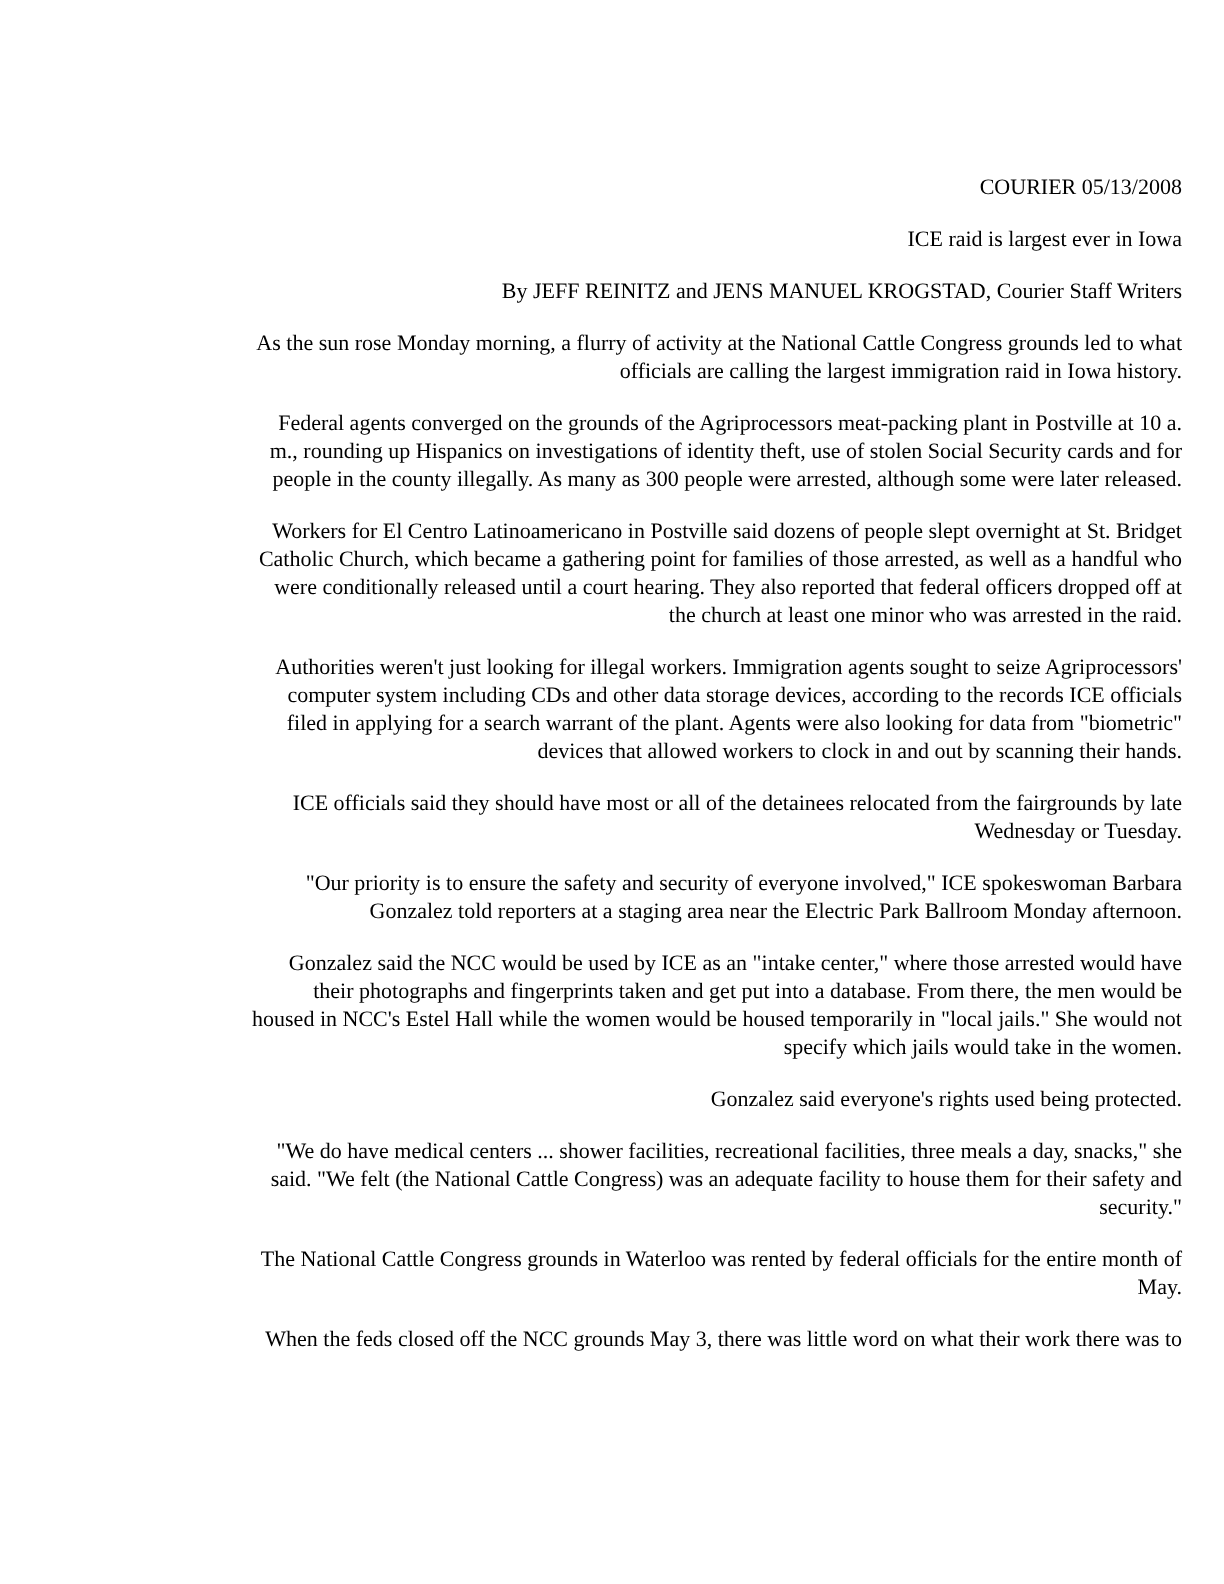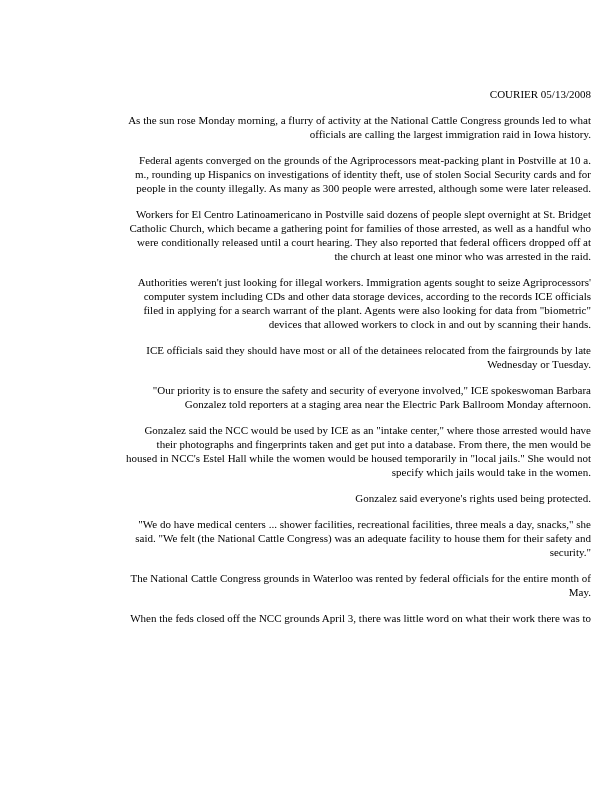--- a/index.html
+++ b/index.html
@@ -30,20 +30,22 @@
     white-space: pre-line;
     text-align: right;
   }
 </style>
 </head>
 <body>
 
 <div class="page">
   <div class="content">
     <p>COURIER 05/13/2008</p>
+    <p>ICE raid is largest ever in Iowa</p>
+    <p>By JEFF REINITZ and JENS MANUEL KROGSTAD, Courier Staff Writers</p>
     <p>As the sun rose Monday morning, a flurry of activity at the National Cattle Congress grounds led to what
 officials are calling the largest immigration raid in Iowa history.</p>
     <p>Federal agents converged on the grounds of the Agriprocessors meat-packing plant in Postville at 10 a.
 m., rounding up Hispanics on investigations of identity theft, use of stolen Social Security cards and for
 people in the county illegally. As many as 300 people were arrested, although some were later released.</p>
     <p>Workers for El Centro Latinoamericano in Postville said dozens of people slept overnight at St. Bridget
 Catholic Church, which became a gathering point for families of those arrested, as well as a handful who
 were conditionally released until a court hearing. They also reported that federal officers dropped off at
 the church at least one minor who was arrested in the raid.</p>
     <p>Authorities weren't just looking for illegal workers. Immigration agents sought to seize Agriprocessors'
@@ -57,15 +59,15 @@
     <p>Gonzalez said the NCC would be used by ICE as an "intake center," where those arrested would have
 their photographs and fingerprints taken and get put into a database. From there, the men would be
 housed in NCC's Estel Hall while the women would be housed temporarily in "local jails." She would not
 specify which jails would take in the women.</p>
     <p>Gonzalez said everyone's rights used being protected.</p>
     <p>"We do have medical centers ... shower facilities, recreational facilities, three meals a day, snacks," she
 said. "We felt (the National Cattle Congress) was an adequate facility to house them for their safety and
 security."</p>
     <p>The National Cattle Congress grounds in Waterloo was rented by federal officials for the entire month of
 May.</p>
-    <p>When the feds closed off the NCC grounds April 3, there was little word on what their work there was to</p>
+    <p>When the feds closed off the NCC grounds May 3, there was little word on what their work there was to</p>
   </div>
 </div>
 
 </body></html>

